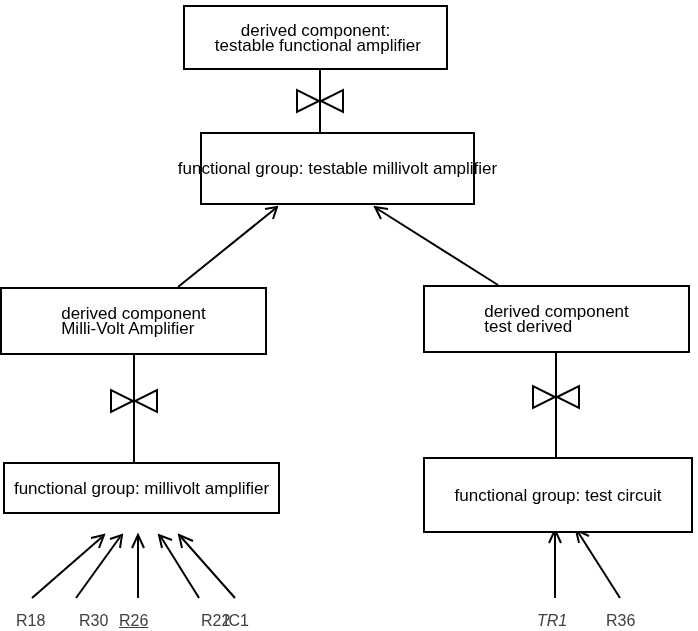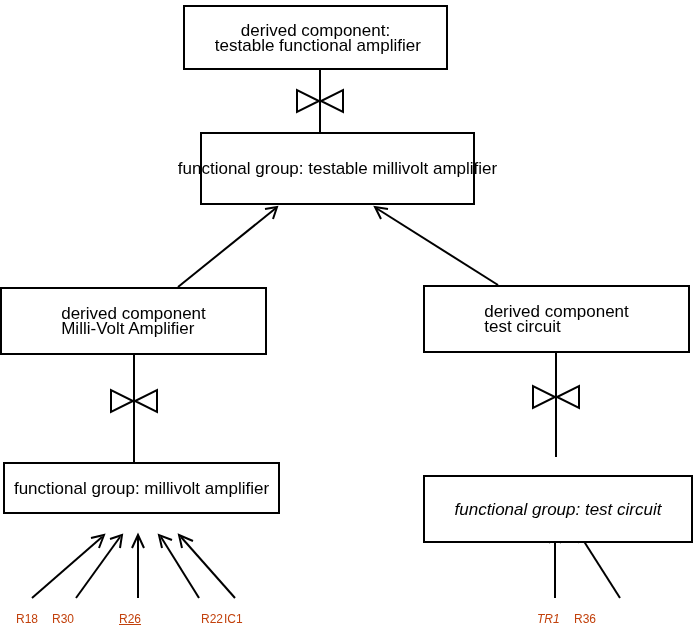--- a/index.html
+++ b/index.html
@@ -36,22 +36,22 @@
     line-height: 15px;
     color: #000000;
     text-align: left;
     white-space: pre;
   }
   .node-text.centered {
     text-align: center;
   }
   .leaf-label {
     position: absolute;
-    font-size: 12px;
-    color: #c2410c;
+    font-size: 16px;
+    color: #404040;
     white-space: nowrap;
   }
 </style>
 </head>
 <body>
 
 <div id="diagram-root">
 
   <svg id="diagram-svg" viewBox="0 0 698 631" xmlns="http://www.w3.org/2000/svg">
 
@@ -131,32 +131,32 @@
 
   <div class="node-box" style="left:164px; top:132px; width:275px; height:73px;margin-left:36px;">
     <div class="node-text centered"><span>functional group: testable millivolt amplifier</span></div>
   </div>
 
   <div class="node-box" style="left:0px; top:287px; width:267px; height:68px;">
     <div class="node-text"><span>derived component</span><br><span>Milli-Volt Amplifier</span></div>
   </div>
 
   <div class="node-box" style="left:423px; top:285px; width:267px; height:68px;">
-    <div class="node-text"><span>derived component</span><br><span>test circuit</span></div>
+    <div class="node-text"><span>derived component</span><br><span>test derived</span></div>
   </div>
 
   <div class="node-box" style="left:3px; top:462px; width:277px; height:52px;">
     <div class="node-text centered"><span>functional group: millivolt amplifier</span></div>
   </div>
 
-  <div class="node-box" style="left:423px; top:475px; width:270px; height:68px;font-style:italic;">
+  <div class="node-box" style="left:423px; top:457px; width:270px; height:76px;">
     <div class="node-text centered"><span>functional group: test circuit</span></div>
   </div>
 
   <div class="leaf-label" style="left:16px; top:612px;">R18</div>
-  <div class="leaf-label" style="left:52px; top:612px;">R30</div>
+  <div class="leaf-label" style="left:79px; top:612px;">R30</div>
   <div class="leaf-label" style="left:119px; top:612px;text-decoration:underline;">R26</div>
   <div class="leaf-label" style="left:169px; top:612px;margin-left:32px;">R22</div>
   <div class="leaf-label" style="left:224px; top:612px;">IC1</div>
   <div class="leaf-label" style="left:537px; top:612px;font-style:italic;">TR1</div>
-  <div class="leaf-label" style="left:574px; top:612px;text-align:right;">R36</div>
+  <div class="leaf-label" style="left:606px; top:612px;text-align:right;">R36</div>
 
 </div>
 
 </body></html>

